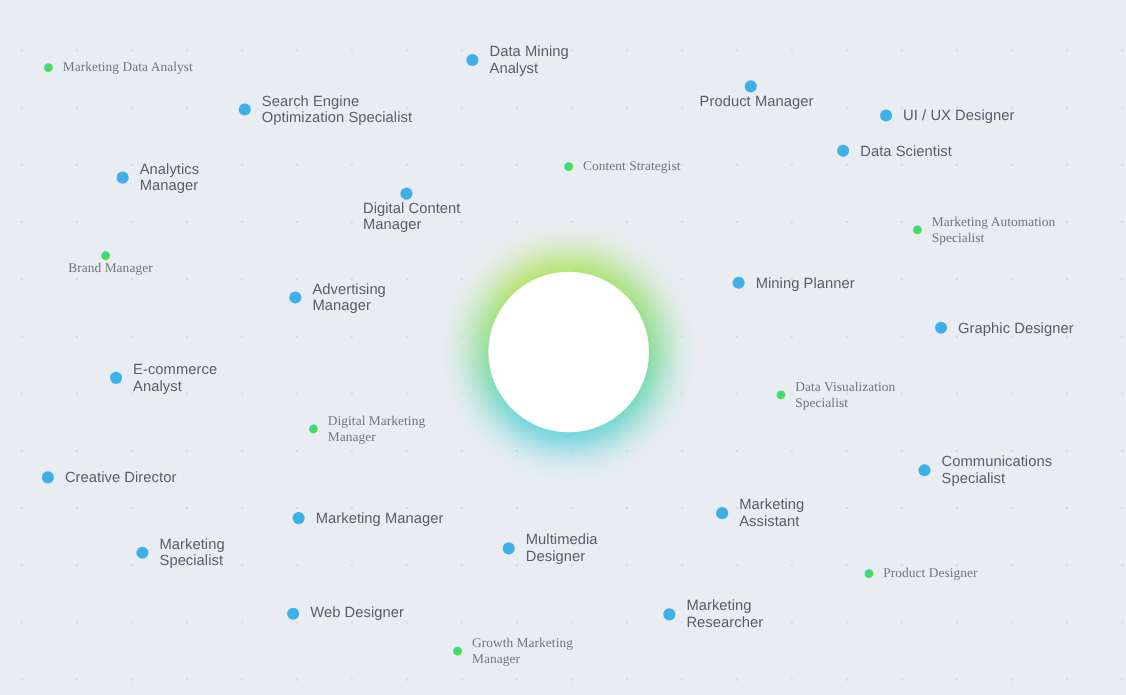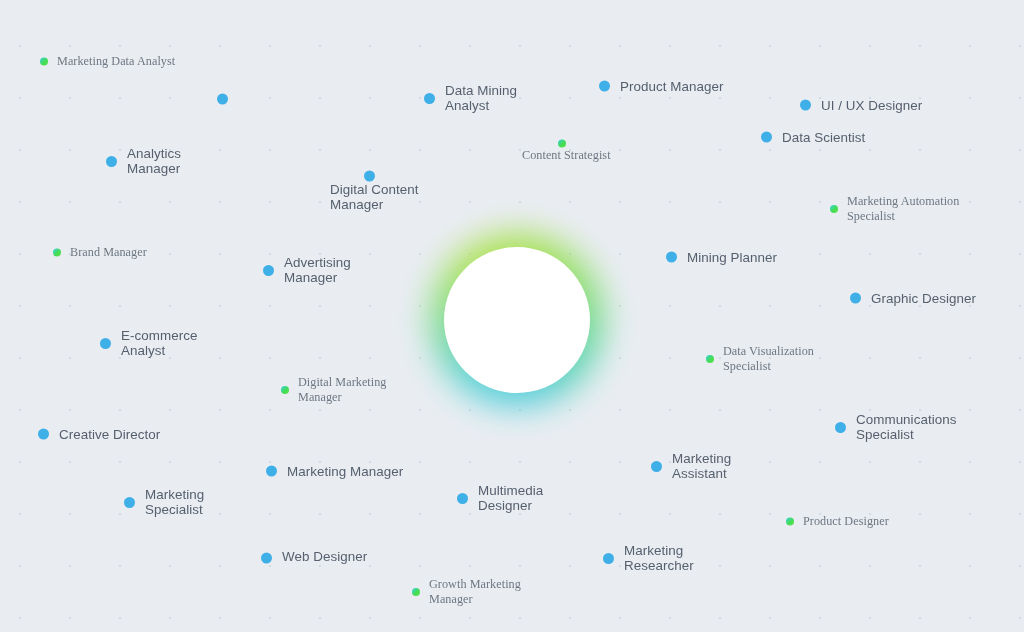--- a/index.html
+++ b/index.html
@@ -125,34 +125,35 @@
     display: block;
   }
 </style>
 </head>
 <body>
 
 <div id="canvas">
 
   <div id="nodes-layer">
       <div class="node green" style="left: 40px; top: 61px;"><span class="dot"></span><span class="node-label">Marketing Data Analyst</span></div>
-      <div class="node blue" style="left: 424px; top: 54px; margin-top: 44px;"><span class="dot"></span><span class="node-label">Data Mining
+      <div class="node blue" style="left: 424px; top: 54px;"><span class="dot"></span><span class="node-label">Data Mining
 Analyst</span></div>
       <div class="node blue" style="left: 800px; top: 57px; margin-top: 48px;"><span class="dot"></span><span class="node-label">UI / UX Designer</span></div>
-      <div class="node blue" style="left: 217px; top: 99px;"><span class="dot"></span></div>
-      <div class="node blue" style="left: 599px; top: 86px;"><span class="dot"></span><span class="node-label">Product Manager</span></div>
+      <div class="node blue" style="left: 217px; top: 99px;"><span class="dot"></span><span class="node-label">Search Engine
+Optimization Specialist</span></div>
+      <div class="node blue" style="left: 626px; top: 86px; flex-direction: column;"><span class="dot"></span><span class="node-label">Product Manager</span></div>
       <div class="node blue" style="left: 761px; top: 137px;"><span class="dot"></span><span class="node-label">Data Scientist</span></div>
       <div class="node blue" style="left: 106px; top: 161px;"><span class="dot"></span><span class="node-label">Analytics
 Manager</span></div>
-      <div class="node green" style="left: 513px; top: 151px; flex-direction: column;"><span class="dot"></span><span class="node-label">Content Strategist</span></div>
+      <div class="node green" style="left: 513px; top: 151px;"><span class="dot"></span><span class="node-label">Content Strategist</span></div>
       <div class="node blue" style="left: 320px; top: 191px; flex-direction: column;"><span class="dot"></span><span class="node-label">Digital Content
 Manager</span></div>
       <div class="node green" style="left: 830px; top: 209px;"><span class="dot"></span><span class="node-label">Marketing Automation
 Specialist</span></div>
-      <div class="node green" style="left: 53px; top: 252px;"><span class="dot"></span><span class="node-label">Brand Manager</span></div>
+      <div class="node green" style="left: 53px; top: 240px; flex-direction: column;"><span class="dot"></span><span class="node-label">Brand Manager</span></div>
       <div class="node blue" style="left: 263px; top: 270px;"><span class="dot"></span><span class="node-label">Advertising
 Manager</span></div>
       <div class="node blue" style="left: 666px; top: 257px;"><span class="dot"></span><span class="node-label">Mining Planner</span></div>
       <div class="node blue" style="left: 850px; top: 298px; text-align: right;"><span class="dot"></span><span class="node-label">Graphic Designer</span></div>
       <div class="node blue" style="left: 100px; top: 343px;"><span class="dot"></span><span class="node-label">E-commerce
 Analyst</span></div>
       <div class="node green" style="left: 706px; top: 359px;"><span class="dot"></span><span class="node-label">Data Visualization
 Specialist</span></div>
       <div class="node green" style="left: 281px; top: 390px;"><span class="dot"></span><span class="node-label">Digital Marketing
 Manager</span></div>

